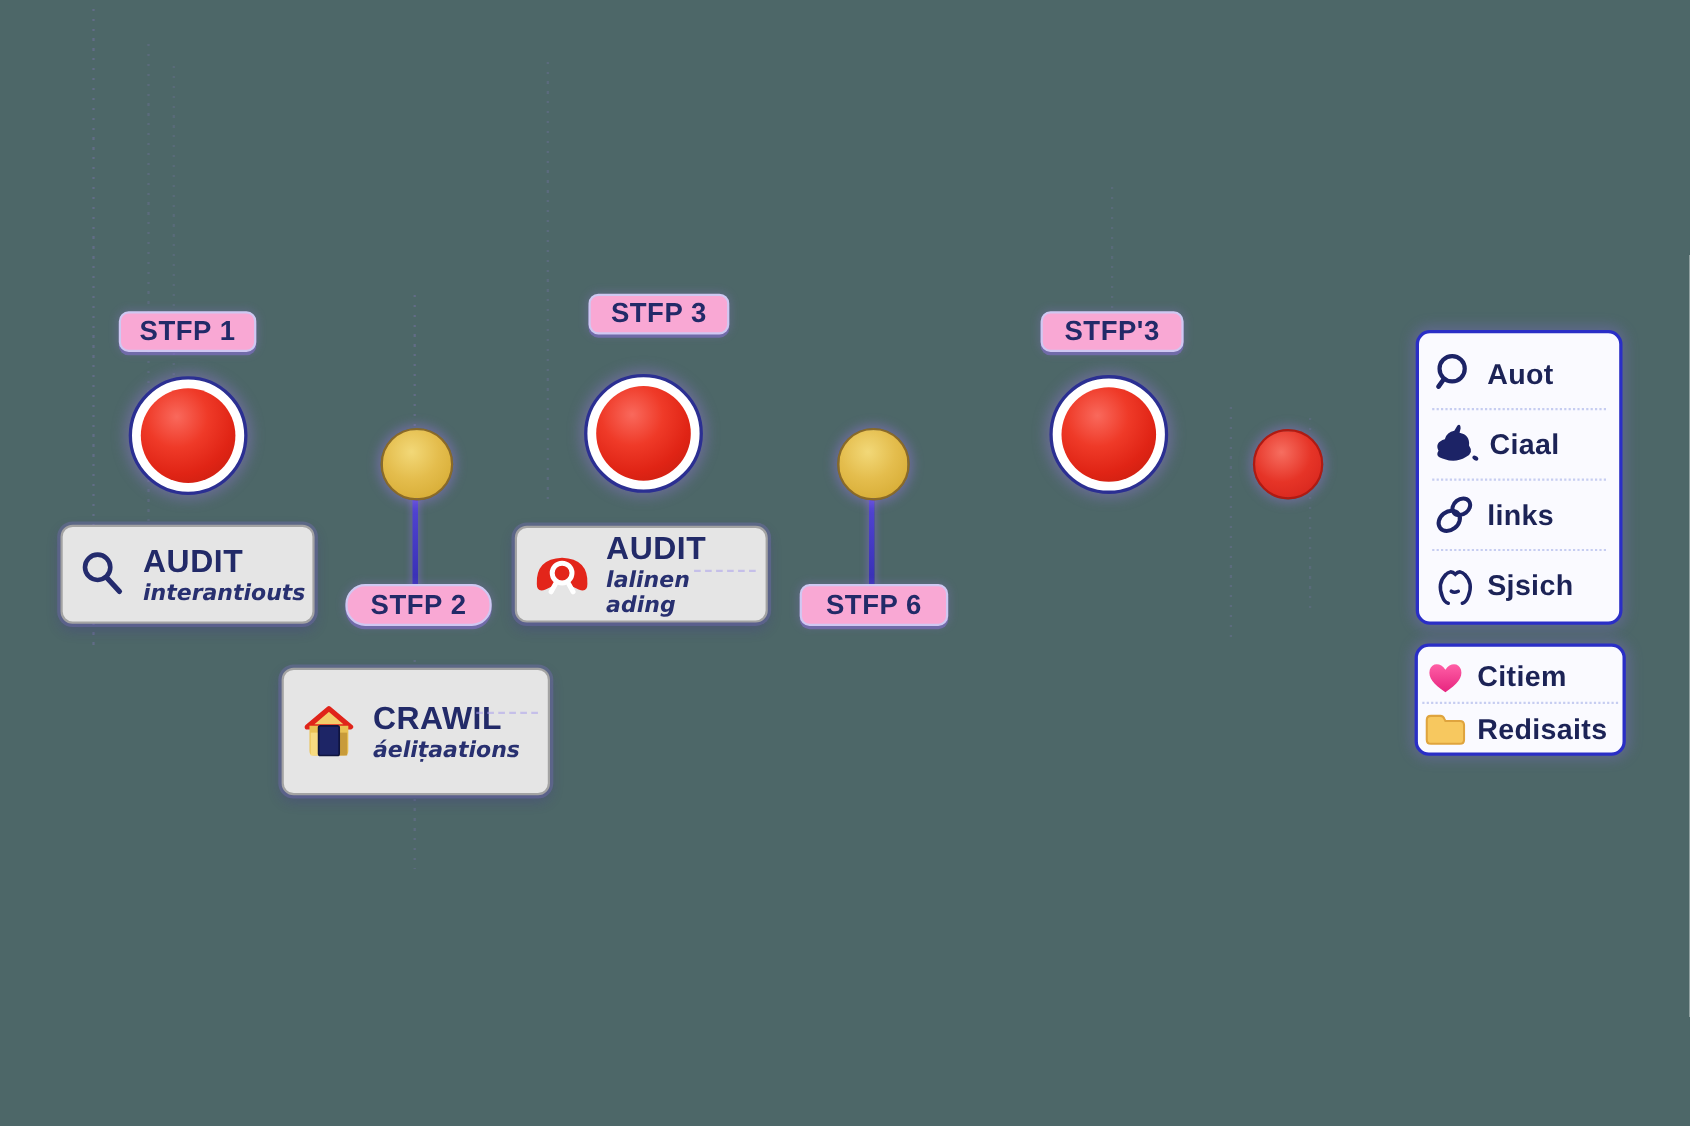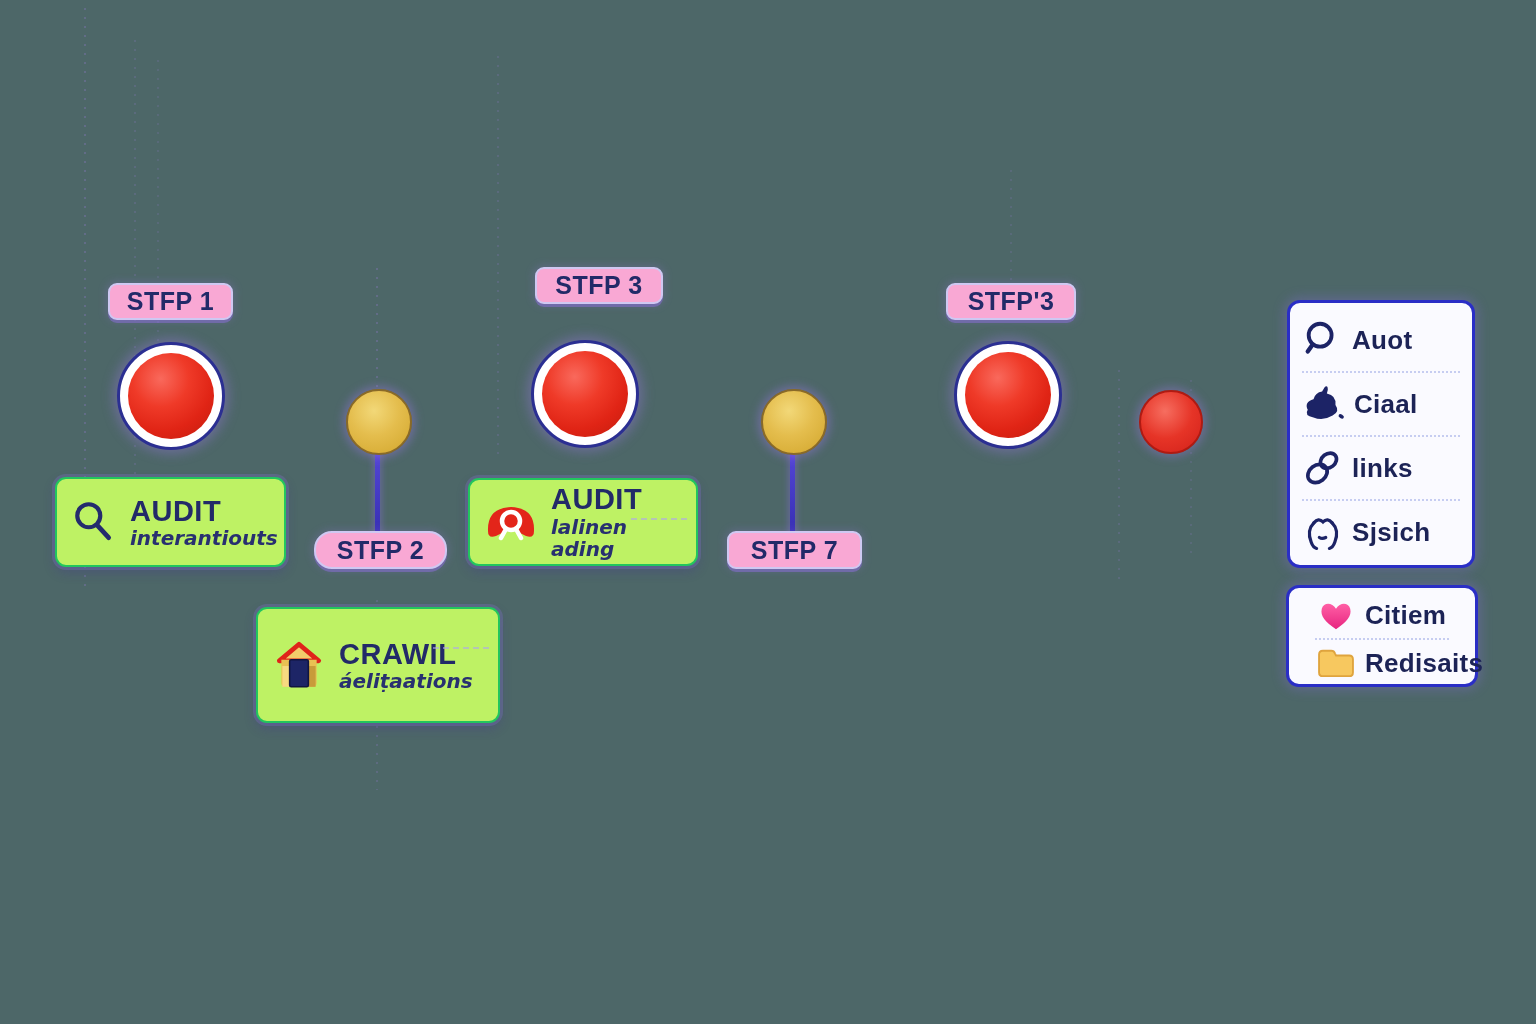--- a/index.html
+++ b/index.html
@@ -30,40 +30,40 @@
            box-shadow:0 0 10px 3px rgba(160,120,235,.4);}
   .c2{left:346px;top:389px;} .c4{left:761px;top:389px;}
   .red-small{width:60px;height:60px;border:2px solid #b01a12;
            background:radial-gradient(circle at 40% 32%,#f66e60 0%,#e63427 50%,#d2211a 100%);
            box-shadow:0 0 10px 3px rgba(170,120,240,.35);}
   .c6{left:1139px;top:390px;}
   .stem{position:absolute;width:5px;z-index:1;background:linear-gradient(180deg,#5446d6,#372fb4);
         box-shadow:0 0 6px 2px rgba(150,110,240,.35);}
   .st2{left:375px;top:451px;height:82px;} .st4{left:790px;top:451px;height:82px;}
   
-  .card{position:absolute;z-index:4;background:#bef264;border:2px solid #22c55e;border-radius:11px;
+  .card{position:absolute;z-index:4;background:#e5e5e5;border:2px solid #a3a3a3;border-radius:11px;
         display:flex;align-items:center;gap:13px;padding:0 14px;box-sizing:border-box;
         box-shadow:0 0 0 3px rgba(150,120,235,.22),0 5px 12px rgba(70,45,150,.3);}
   .k1{left:55px;top:477px;width:231px;height:90px;}
   .k2{left:256px;top:607px;width:244px;height:116px;}
   .k3{left:468px;top:478px;width:230px;height:88px;}
   .k4{left:670px;top:591px;width:242px;height:91px;}
   .k5{left:893px;top:478px;width:235px;height:89px;}
   .card .txt{display:flex;flex-direction:column;line-height:1.12;}
   .card .title{font-weight:700;font-size:29px;color:#222a68;letter-spacing:.5px;}
   .card .sub{font-family:"DejaVu Sans",sans-serif;font-style:italic;font-weight:600;
              font-size:20px;color:#283070;}
   .card .icon{flex:0 0 auto;display:flex;align-items:center;justify-content:center;}
   .tdash{position:absolute;right:9px;top:38px;width:56px;height:0;
          border-top:2px dashed rgba(175,165,235,.6);}
   
   .panel{position:absolute;z-index:5;background:#fafaff;border:3px solid #2a2ec6;border-radius:13px;
          box-shadow:0 0 12px 3px rgba(140,110,230,.3);box-sizing:border-box;}
   .p1{left:1287px;top:300px;width:188px;height:268px;padding:6px 12px;}
-  .p2{left:1286px;top:585px;width:192px;height:102px;padding:4px 26px;}
+  .p2{left:1286px;top:585px;width:192px;height:102px;padding:4px 4px;}
   .panel .row{display:flex;align-items:center;gap:8px;}
   .p1 .row{height:62px;}
   .p2 .row{height:46px;}
   .panel .row + .row{border-top:2px dotted #c6cdf1;}
   .panel .lbl{font-weight:600;font-size:26px;color:#1c2356;letter-spacing:.3px;}
   .panel .icn{flex:0 0 42px;display:flex;align-items:center;justify-content:center;}
   svg{display:block;}
 </style>
 </head>
 <body>
@@ -131,21 +131,21 @@
     </span>
     <span class="txt">
       <span class="title">AUDIT</span>
       <span class="sub">lalinen ading</span>
     </span>
     <span class="tdash"></span>
   </div>
 
   <div class="stem st4"></div>
   <div class="circle yellow c4"></div>
-  <div class="badge b4">STFP 7</div>
+  <div class="badge b4">STFP 6</div>
 
   <div class="badge b5">STFP'3</div>
   <div class="circle red-big c5">
       <div class="inner"></div>
     </div>
 
   <div class="circle red-small c6"></div>
 
   <div class="panel p1">
     <div class="row">

